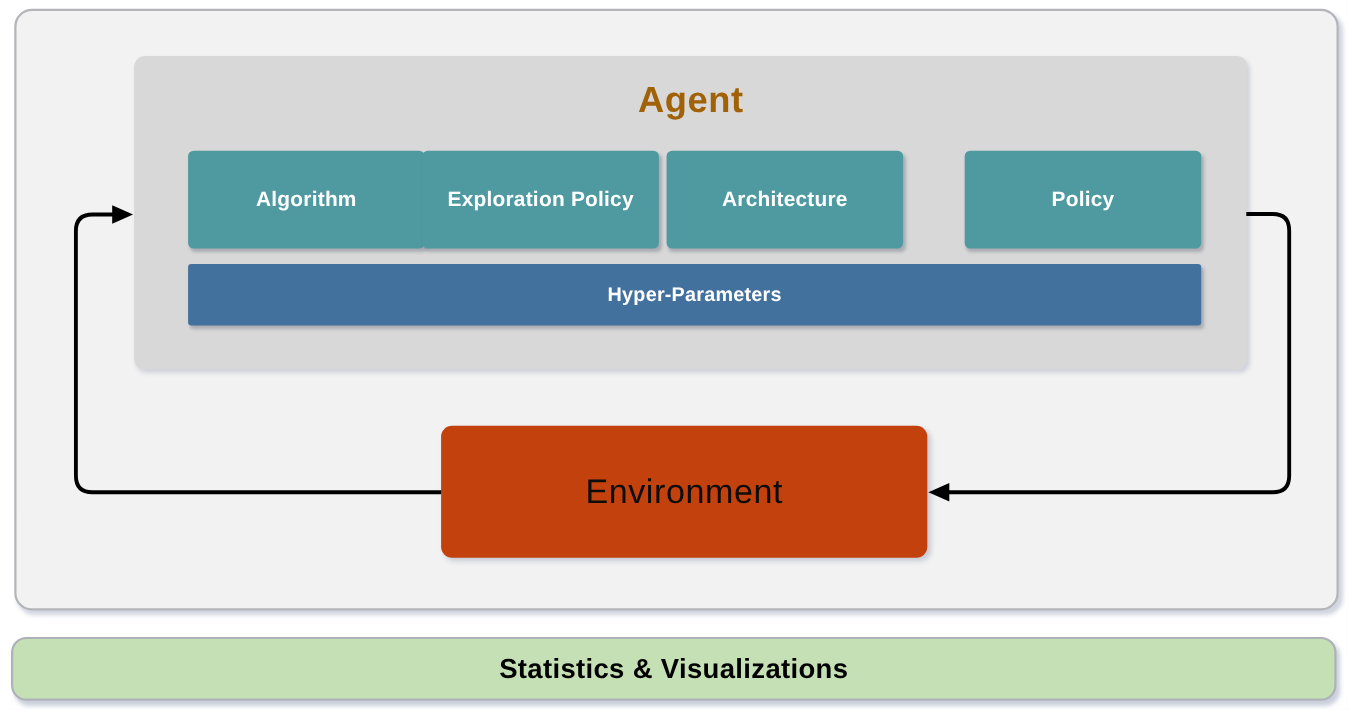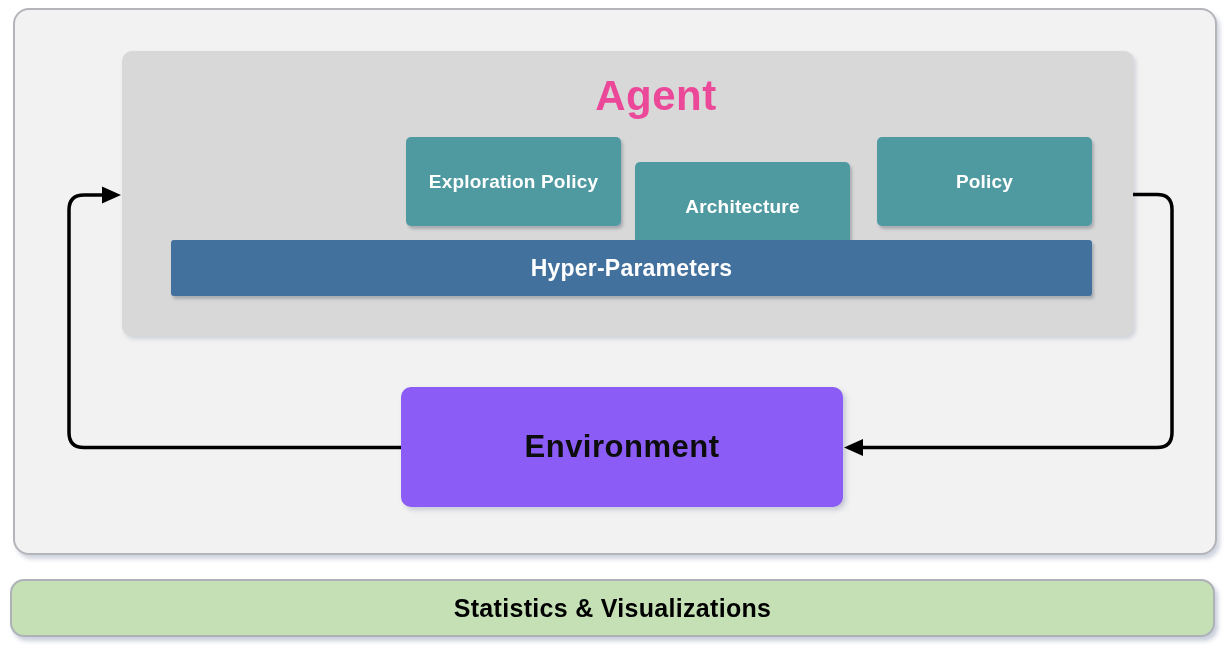--- a/index.html
+++ b/index.html
@@ -30,73 +30,72 @@
     width: 1012px; height: 285px;
     background: #d8d8d8;
     border-radius: 10px;
     box-shadow: 2px 3px 4px rgba(130,140,165,0.30);
   }
   .agent-title {
     position: absolute;
     left: 122px; top: 72px;
     width: 1012px;
     text-align: center;
-    font-size: 42px;
+    font-size: 33px;
     font-weight: bold;
-    color: #ec4899;
+    color: #a16207;
     letter-spacing: 0.5px;
-    margin-left: 28px;
   }
   .component-box {
     position: absolute;
     top: 137px;
     width: 215px; height: 89px;
     background: #4f9aa1;
     border-radius: 5px;
     box-shadow: 2px 3px 3px rgba(60,70,90,0.30);
     display: flex;
     align-items: center;
     justify-content: center;
     color: #ffffff;
     font-size: 19px;
     font-weight: bold;
     letter-spacing: 0.2px;
   }
   .comp-0 { left: 171px; }
-  .comp-1 { left: 406px; }
-  .comp-2 { left: 635px; margin-top: 25px; }
+  .comp-1 { left: 384px; }
+  .comp-2 { left: 606px; }
   .comp-3 { left: 877px; }
   .hyper-bar {
     position: absolute;
     left: 171px; top: 240px;
     width: 921px; height: 56px;
     background: #43719d;
     border-radius: 3px;
     box-shadow: 2px 3px 3px rgba(60,70,90,0.30);
     display: flex;
     align-items: center;
     justify-content: center;
     color: #ffffff;
-    font-size: 23px;
+    font-size: 18px;
     font-weight: bold;
     letter-spacing: 0.2px;
   }
   .environment-box {
     position: absolute;
     left: 401px; top: 387px;
     width: 442px; height: 120px;
-    background: #8b5cf6;
+    background: #c2410c;
     border-radius: 10px;
     box-shadow: 3px 3px 5px rgba(120,130,160,0.35);
     display: flex;
     align-items: center;
     justify-content: center;
     color: #0d0d0d;
     font-size: 31px;
-    font-weight: bold;
+    font-weight: normal;
     letter-spacing: 0.5px;
   }
   .statistics-bar {
     position: absolute;
     left: 10px; top: 579px;
     width: 1201px; height: 54px;
     background: #c5e0b4;
     border: 2px solid #aeb2b8;
     border-radius: 14px;
     box-shadow: 3px 4px 4px rgba(150,160,185,0.5);
@@ -120,20 +119,21 @@
 <body>
 
 <div id="stage">
 
   <div class="outer-container"></div>
 
   <div class="agent-panel"></div>
 
   <div class="agent-title">Agent</div>
 
+  <div class="component-box comp-0">Algorithm</div>
 
   <div class="component-box comp-1">Exploration Policy</div>
 
   <div class="component-box comp-2">Architecture</div>
 
   <div class="component-box comp-3">Policy</div>
 
   <div class="hyper-bar">Hyper-Parameters</div>
 
   <div class="environment-box">Environment</div>

